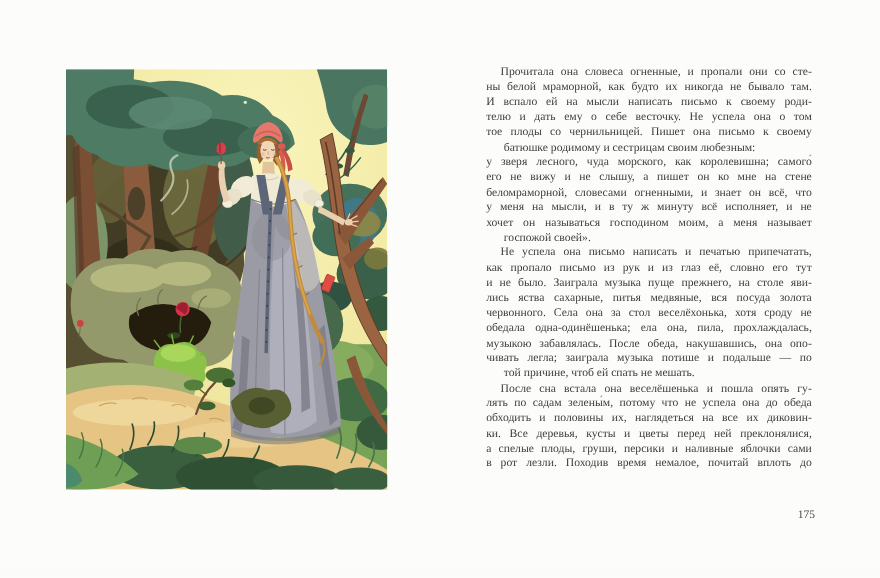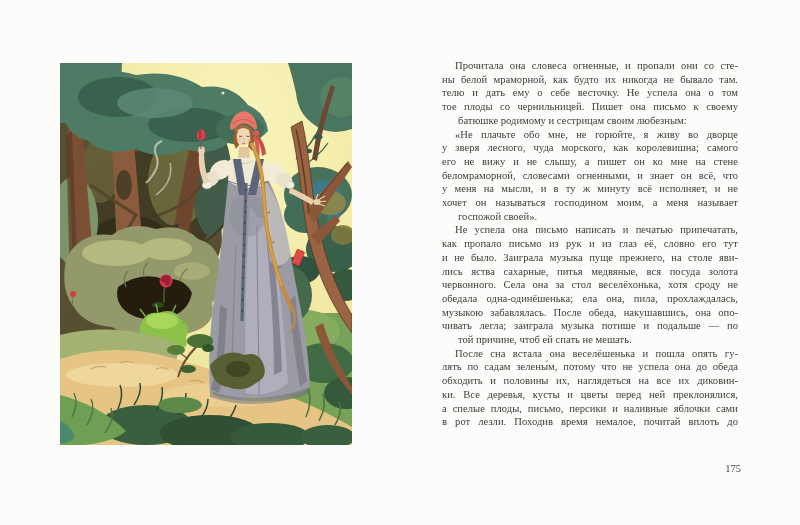--- a/index.html
+++ b/index.html
@@ -239,26 +239,26 @@
         <path d="M13,234 L12,243" stroke="#6d7450" stroke-width="1" fill="none"></path>
       </svg>
     </figure>
   </div>
 
   <div>
     <div class="text-column">
         <div class="para">
           <div class="line indent">Прочитала она словеса огненные, и пропали они со сте-</div>
           <div class="line">ны белой мраморной, как будто их никогда не бывало там.</div>
+          <div class="line">И вспало ей на мысли написать письмо к своему роди-</div>
           <div class="line">телю и дать ему о себе весточку. Не успела она о том</div>
           <div class="line">тое плоды со чернильницей. Пишет она письмо к своему</div>
           <div class="line last">батюшке родимому и сестрицам своим любезным:</div>
         </div>
         <div class="para">
-          <div class="line indent">«Не плачьте обо мне, не горюйте, я живу во дворце</div>
           <div class="line">у зверя лесного, чуда морского, как королевишна; самого́</div>
           <div class="line">его не вижу и не слышу, а пишет он ко мне на стене</div>
           <div class="line">беломраморной, словесами огненными, и знает он всё, что</div>
           <div class="line">у меня на мысли, и в ту ж минуту всё исполняет, и не</div>
           <div class="line">хочет он называться господином моим, а меня называет</div>
           <div class="line last">госпожой своей».</div>
         </div>
         <div class="para">
           <div class="line indent">Не успела она письмо написать и печатью припечатать,</div>
           <div class="line">как пропало письмо из рук и из глаз её, словно его тут</div>
@@ -268,20 +268,20 @@
           <div class="line">обедала одна-одинёшенька; ела она, пила, прохлаждалась,</div>
           <div class="line">музыкою забавлялась. После обеда, накушавшись, она опо-</div>
           <div class="line">чивать легла; заиграла музыка потише и подальше — по</div>
           <div class="line last">той причине, чтоб ей спать не мешать.</div>
         </div>
         <div class="para">
           <div class="line indent">После сна встала она веселёшенька и пошла опять гу-</div>
           <div class="line">лять по садам зелены́м, потому что не успела она до обеда</div>
           <div class="line">обходить и половины их, наглядеться на все их диковин-</div>
           <div class="line">ки. Все деревья, кусты и цветы перед ней преклонялися,</div>
-          <div class="line">а спелые плоды, письмо, персики и наливные яблочки сами</div>
+          <div class="line">а спелые плоды, груши, персики и наливные яблочки сами</div>
           <div class="line">в рот лезли. Походив время немалое, почитай вплоть до</div>
         </div>
       </div>
     <div class="page-number">175</div>
   </div>
 
 </div>
 
 </body></html>

